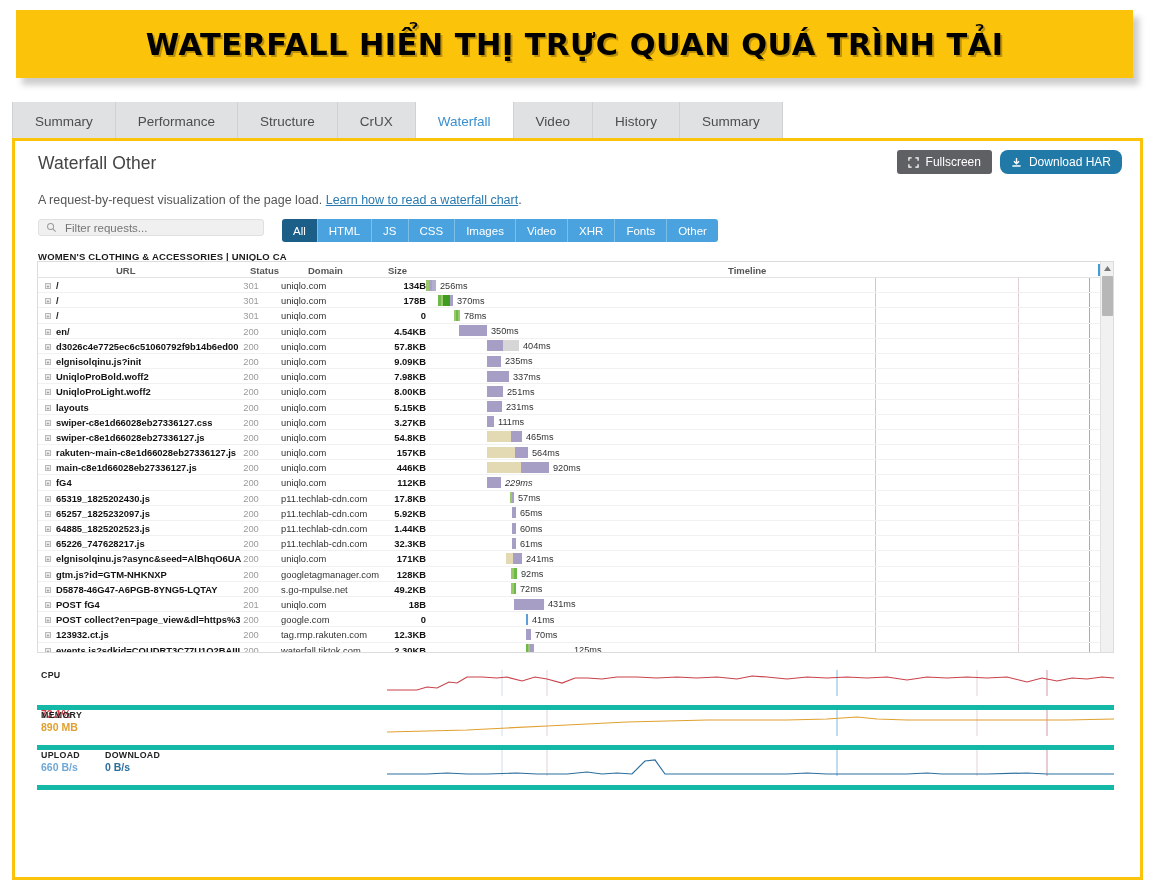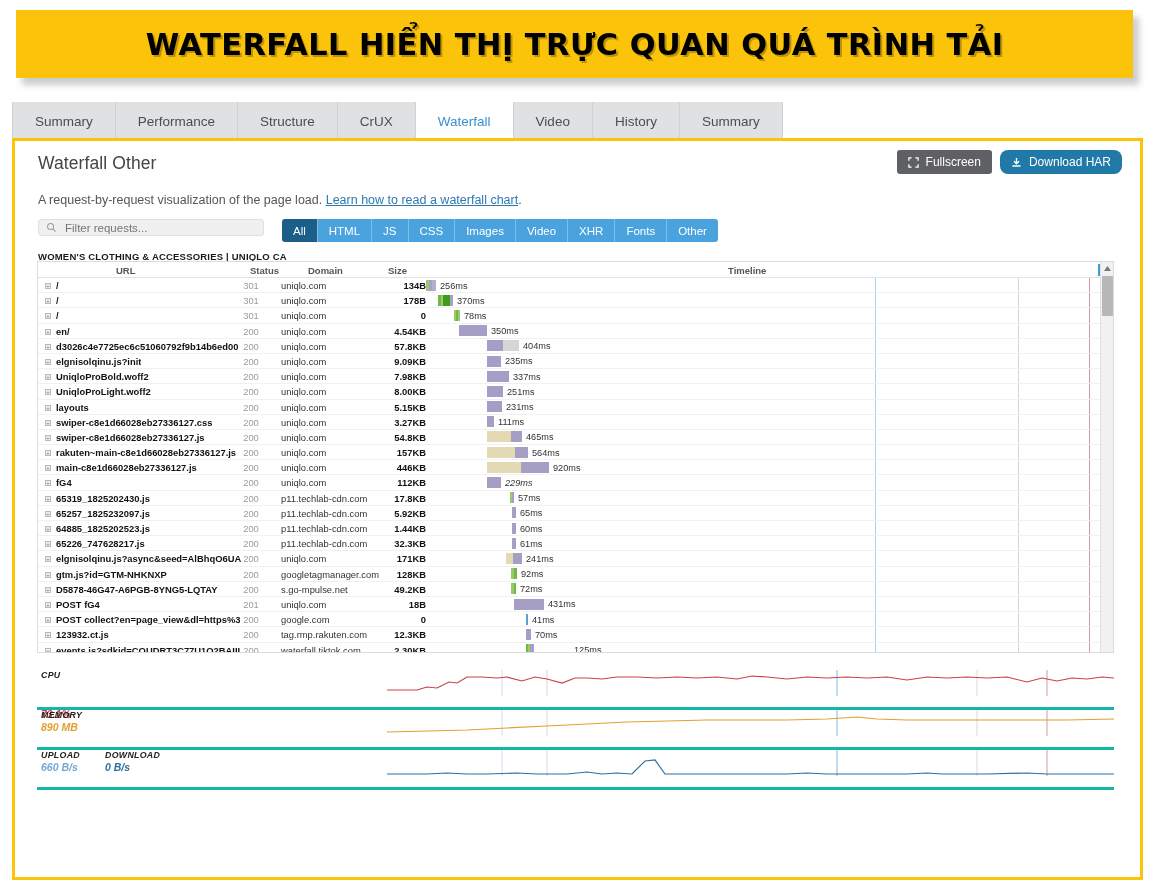--- a/index.html
+++ b/index.html
@@ -155,21 +155,21 @@
     position:absolute; right:0; top:0; width:13px; height:100%;
     background:#f1f1f1; border-left:1px solid #e0e0e0;
   }
   .vscroll .arrow { height:12px; display:flex; align-items:center; justify-content:center; }
   .vscroll .thumb {
     position:absolute; left:1px; top:14px; width:11px; height:40px; background:#b7b7b7; border-radius:1px;
   }
 
   
   .metrics { position:absolute; left:22px; top:529px; width:1077px; height:78px; }
-  .metric-row { position:relative; height:40px; border-bottom:3px solid #14b8a6;font-style:italic; }
+  .metric-row { position:relative; height:40px; border-bottom:5px solid #14b8a6; }
   .m-label { position:absolute; left:4px; top:0px; font-size:8.8px; font-weight:bold; color:#222; letter-spacing:0.3px;}
   .m-label2 { position:absolute; left:68px; top:0px; font-size:8.8px; font-weight:bold; color:#222; letter-spacing:0.3px;}
   .m-value { position:absolute; left:4px; top:11px; font-size:10.5px; font-weight:bold; }
   .m-value2 { position:absolute; left:68px; top:11px; font-size:10.5px; font-weight:bold; }
   .m-graph { position:absolute; left:350px; right:0px; top:0; height:26px; }
 
   
   .watermark {
     position:absolute; left:0; top:0; width:100%; height:100%;
     pointer-events:none; overflow:hidden;

